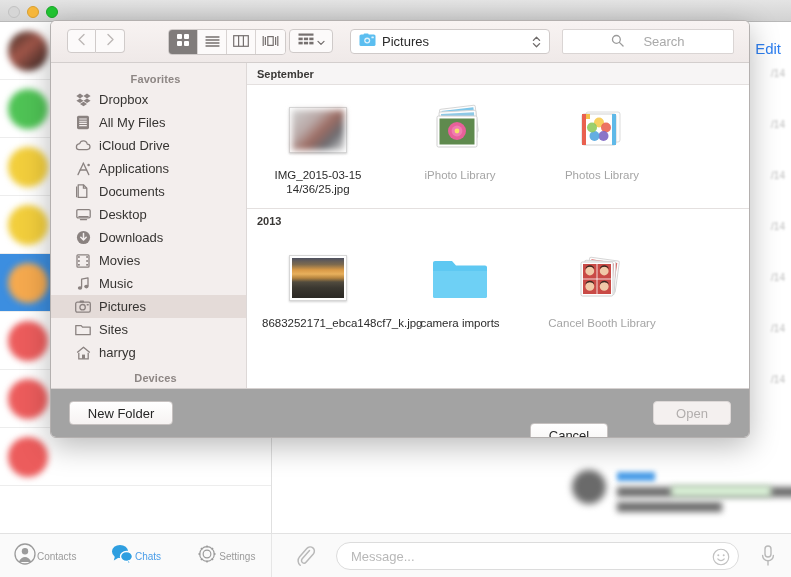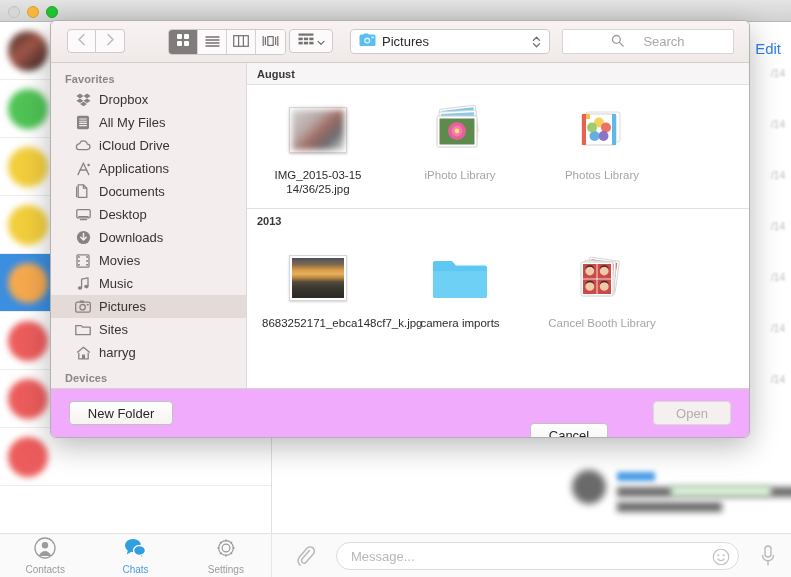--- a/index.html
+++ b/index.html
@@ -66,21 +66,21 @@
             background: #6b6b6b; filter: blur(3px); }
   .msg-r { position: absolute; right: 0; top: 15px; width: 100px; height: 12px;
            background: #d9f0d6; filter: blur(3px); }
 
   .bg-bottom {
     position: absolute; left: 0; bottom: 0; width: 791px; height: 44px;
     background: #fafafa; border-top: 1px solid #e2e2e2;
   }
   .tabbar { position: absolute; left: 0; top: 0; width: 272px; height: 44px;
             border-right: 1px solid #e6e6e6; display: flex; }
-  .tab { flex: 1; display: flex; flex-direction: column; align-items: center;
+  .tab { flex: 1; display: flex; flex-direction: row; align-items: center;
          justify-content: center; gap: 1px; cursor: default; }
   .tab-label { font-size: 10px; color: #9b9b9b; }
   .tab.active .tab-label { color: #4a9de8; }
 
   .compose { position: absolute; left: 272px; top: 0; right: 0; height: 44px; }
   .clip { position: absolute; left: 22px; top: 10px; }
   .msg-input {
     position: absolute; left: 64px; top: 8px; right: 52px; height: 28px;
     background: #fff; border: 1px solid #dcdcdc; border-radius: 14px;
   }
@@ -136,21 +136,21 @@
     position: absolute; left: 511px; top: 8px; width: 172px; height: 25px;
     background: #fff; border: 1px solid #dad5d4; border-radius: 2px;
     display: flex; align-items: center; justify-content: center; gap: 19px;
   }
   .search-ph { font-size: 13px; color: #a9a9a9; }
 
   .dlg-body { position: absolute; left: 0; top: 42px; right: 0; bottom: 49px; display: flex; }
 
   .fsidebar {
     width: 196px; background: #f3eeed; border-right: 1px solid #ddd8d7;
-    overflow: hidden; padding-top: 6px;
+    overflow: hidden; padding-top: 6px; text-align: center;
   }
   .sb-header {
     font-size: 11px; font-weight: bold; color: #8d8684;
     padding: 4px 0 3px 14px; letter-spacing: 0.1px;
   }
   .sb-item {
     display: flex; align-items: center; gap: 8px;
     height: 23px; padding-left: 24px; font-size: 13px; color: #363432;
   }
   .sb-item.sel { background: #e4dbd8; }
@@ -176,21 +176,21 @@
   .photo-thumb {
     width: 58px; height: 46px; background: #fff; border: 1px solid #d6d6d6;
     box-shadow: 0 1px 2px rgba(0,0,0,0.18); padding: 2px;
   }
   .thumb-blur { width: 100%; height: 100%;
     background: linear-gradient(135deg,#cfcfcf 0%,#b9a8a6 35%,#9c6b62 55%,#6b6b70 75%,#d9d9d9 100%);
     filter: blur(3px); }
 
   .dlg-footer {
     position: absolute; left: 0; bottom: 0; width: 100%; height: 49px;
-    background: #f0abfc; border-top: 1px solid #d6d1d0;
+    background: #a3a3a3; border-top: 1px solid #d6d1d0;
   }
   .btn {
     position: absolute; top: 12px; height: 24px;
     background: linear-gradient(#ffffff,#f6f3f2);
     border: 1px solid #c6c1c0; border-radius: 4px;
     font-size: 13px; color: #262626; font-family: "Liberation Sans", sans-serif;
     display: flex; align-items: center; justify-content: center;
   }
   .btn-newfolder { left: 18px; width: 104px; }
   .btn-cancel { right: 141px; width: 78px; margin-top: 22px; }
@@ -605,21 +605,21 @@
         <div class="sb-header" style="padding-top:8px;">Devices</div>
 
         <div class="sb-item">
           
           
         </div>
       </div>
 
       <div class="flist">
 
-        <div class="group-hdr">August</div>
+        <div class="group-hdr">September</div>
         <div class="group-body group-sep">
 
           <div class="fitem">
             <div class="fitem-icon">
               <div class="photo-thumb">
                   <div class="thumb-blur"></div>
                 </div>
             </div>
             <div class="fitem-label">IMG_2015-03-15 14/36/25.jpg</div>
           </div>

